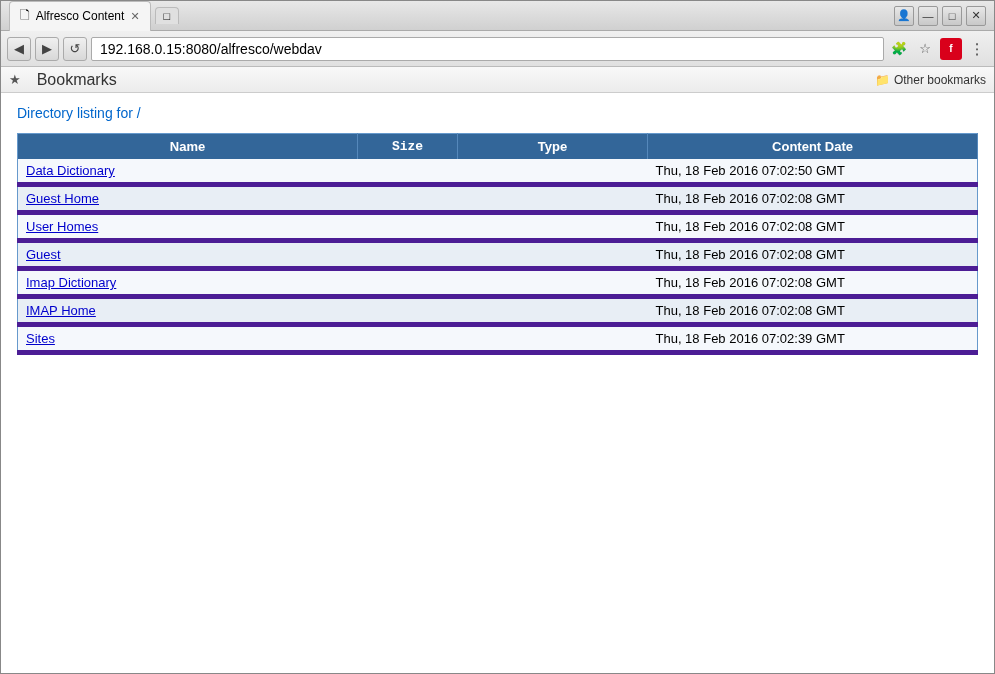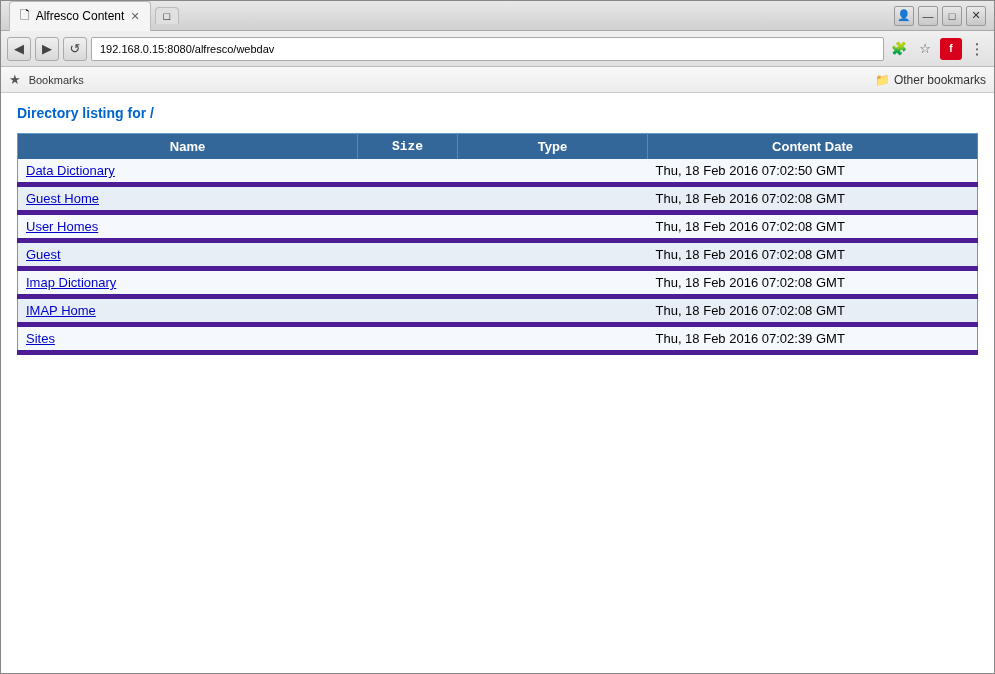--- a/index.html
+++ b/index.html
@@ -14,37 +14,37 @@
     .tab { background: #f5f5f5; border: 1px solid #bbb; border-bottom: none; padding: 4px 10px; border-radius: 4px 4px 0 0; font-size: 12px; display: flex; align-items: center; gap: 6px; }
     .tab-close { color: #666; font-size: 11px; cursor: pointer; }
     .new-tab-btn { background: #e0e0e0; border: 1px solid #bbb; border-bottom: none; padding: 2px 8px; border-radius: 4px 4px 0 0; font-size: 11px; margin-left: 4px; cursor: pointer; }
     .title-bar-controls { display: flex; gap: 4px; }
     .win-btn { width: 20px; height: 20px; background: linear-gradient(to bottom, #e8e8e8, #c8c8c8); border: 1px solid #999; border-radius: 2px; display: flex; align-items: center; justify-content: center; font-size: 11px; cursor: pointer; color: #333; }
 
     
     .nav-bar { background: linear-gradient(to bottom, #f0f0f0, #e0e0e0); height: 36px; display: flex; align-items: center; padding: 0 6px; gap: 4px; border-bottom: 1px solid #bbb; }
     .nav-btn { width: 24px; height: 24px; background: linear-gradient(to bottom, #f0f0f0, #d8d8d8); border: 1px solid #aaa; border-radius: 3px; display: flex; align-items: center; justify-content: center; font-size: 13px; cursor: pointer; color: #444; }
     .address-bar { flex: 1; height: 24px; border: 1px solid #aaa; background: #fff; padding: 0 8px; font-size: 12px; border-radius: 2px; display: flex; align-items: center; }
-    .address-text { font-size: 11px; color: #000; }
+    .address-text { font-size: 14px; color: #000; }
     .nav-icons { display: flex; gap: 4px; align-items: center; }
     .nav-icon-btn { width: 22px; height: 22px; display: flex; align-items: center; justify-content: center; cursor: pointer; color: #555; font-size: 13px; }
     .flipboard-btn { width: 22px; height: 22px; background: #d9001b; border-radius: 3px; display: flex; align-items: center; justify-content: center; color: white; font-weight: bold; font-size: 10px; cursor: pointer; }
     .more-btn { font-size: 15px; cursor: pointer; color: #444; }
 
     
     .bookmarks-bar { background: linear-gradient(to bottom, #f8f8f8, #ececec); height: 26px; display: flex; align-items: center; padding: 0 8px; gap: 8px; border-bottom: 1px solid #ccc; }
     .bookmarks-star { color: #555; font-size: 13px; }
-    .bookmarks-label { font-size: 11px; color: #333; }
+    .bookmarks-label { font-size: 16px; color: #333; margin-left: 8px; }
     .bookmarks-other { margin-left: auto; font-size: 12px; color: #333; display: flex; align-items: center; gap: 4px; }
     .folder-icon { font-size: 12px; }
 
     
     .page-content { background: #fff; flex: 1; padding: 12px 16px; overflow: auto; }
 
-    .page-heading { color: #0066cc; font-size: 14px; font-weight: bold; margin-bottom: 12px; }
+    .page-heading { color: #0066cc; font-size: 14px; font-weight: normal; margin-bottom: 12px; }
 
     
     .dir-table { width: 100%; border-collapse: collapse; border: 1px solid #6699cc; }
     .dir-table th { background: #336699; color: #fff; text-align: center; padding: 5px 8px; font-size: 13px; border-right: 1px solid #5588bb; }
     .dir-table td { padding: 4px 8px; font-size: 13px; border-bottom: 5px solid #4c1d95; }
     .dir-table tr:nth-child(even) td { background: #e8eef5; }
     .dir-table tr:nth-child(odd) td { background: #f5f8fc; }
     .dir-link { color: #0000cc; text-decoration: underline; cursor: pointer; }
     .col-name { width: 340px; }
     .col-size { width: 100px; font-family: Liberation Mono, monospace; }

